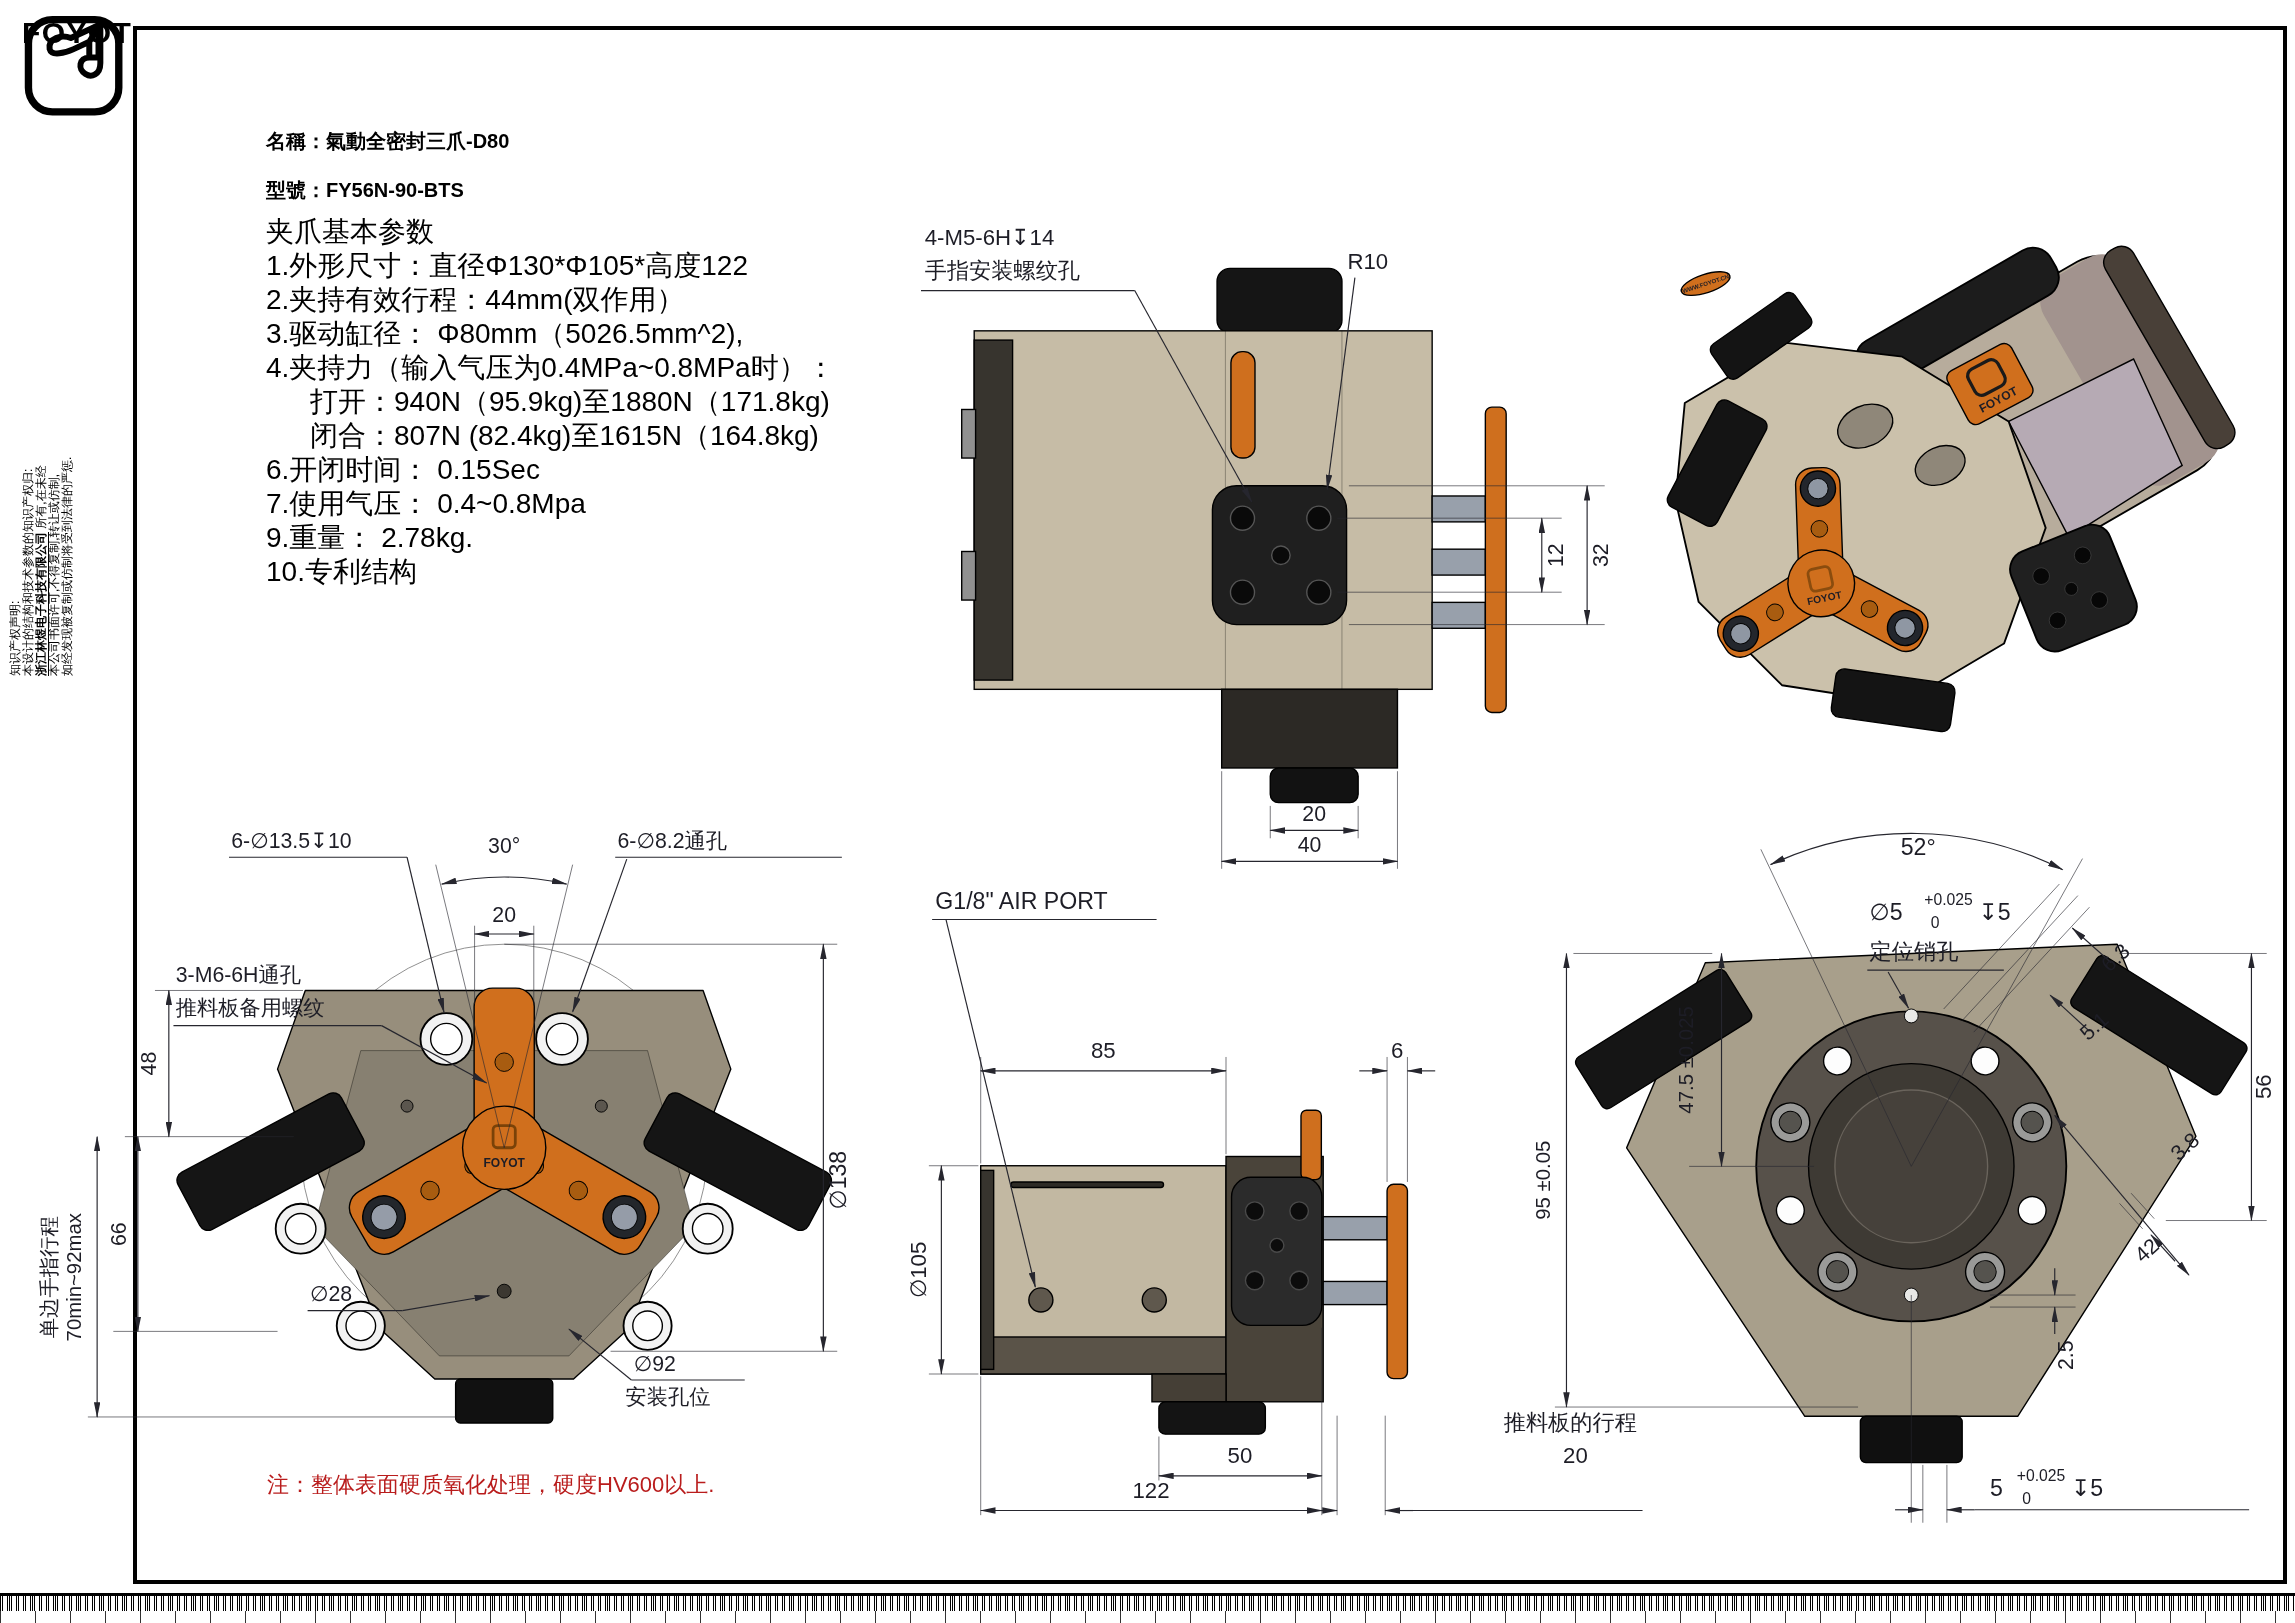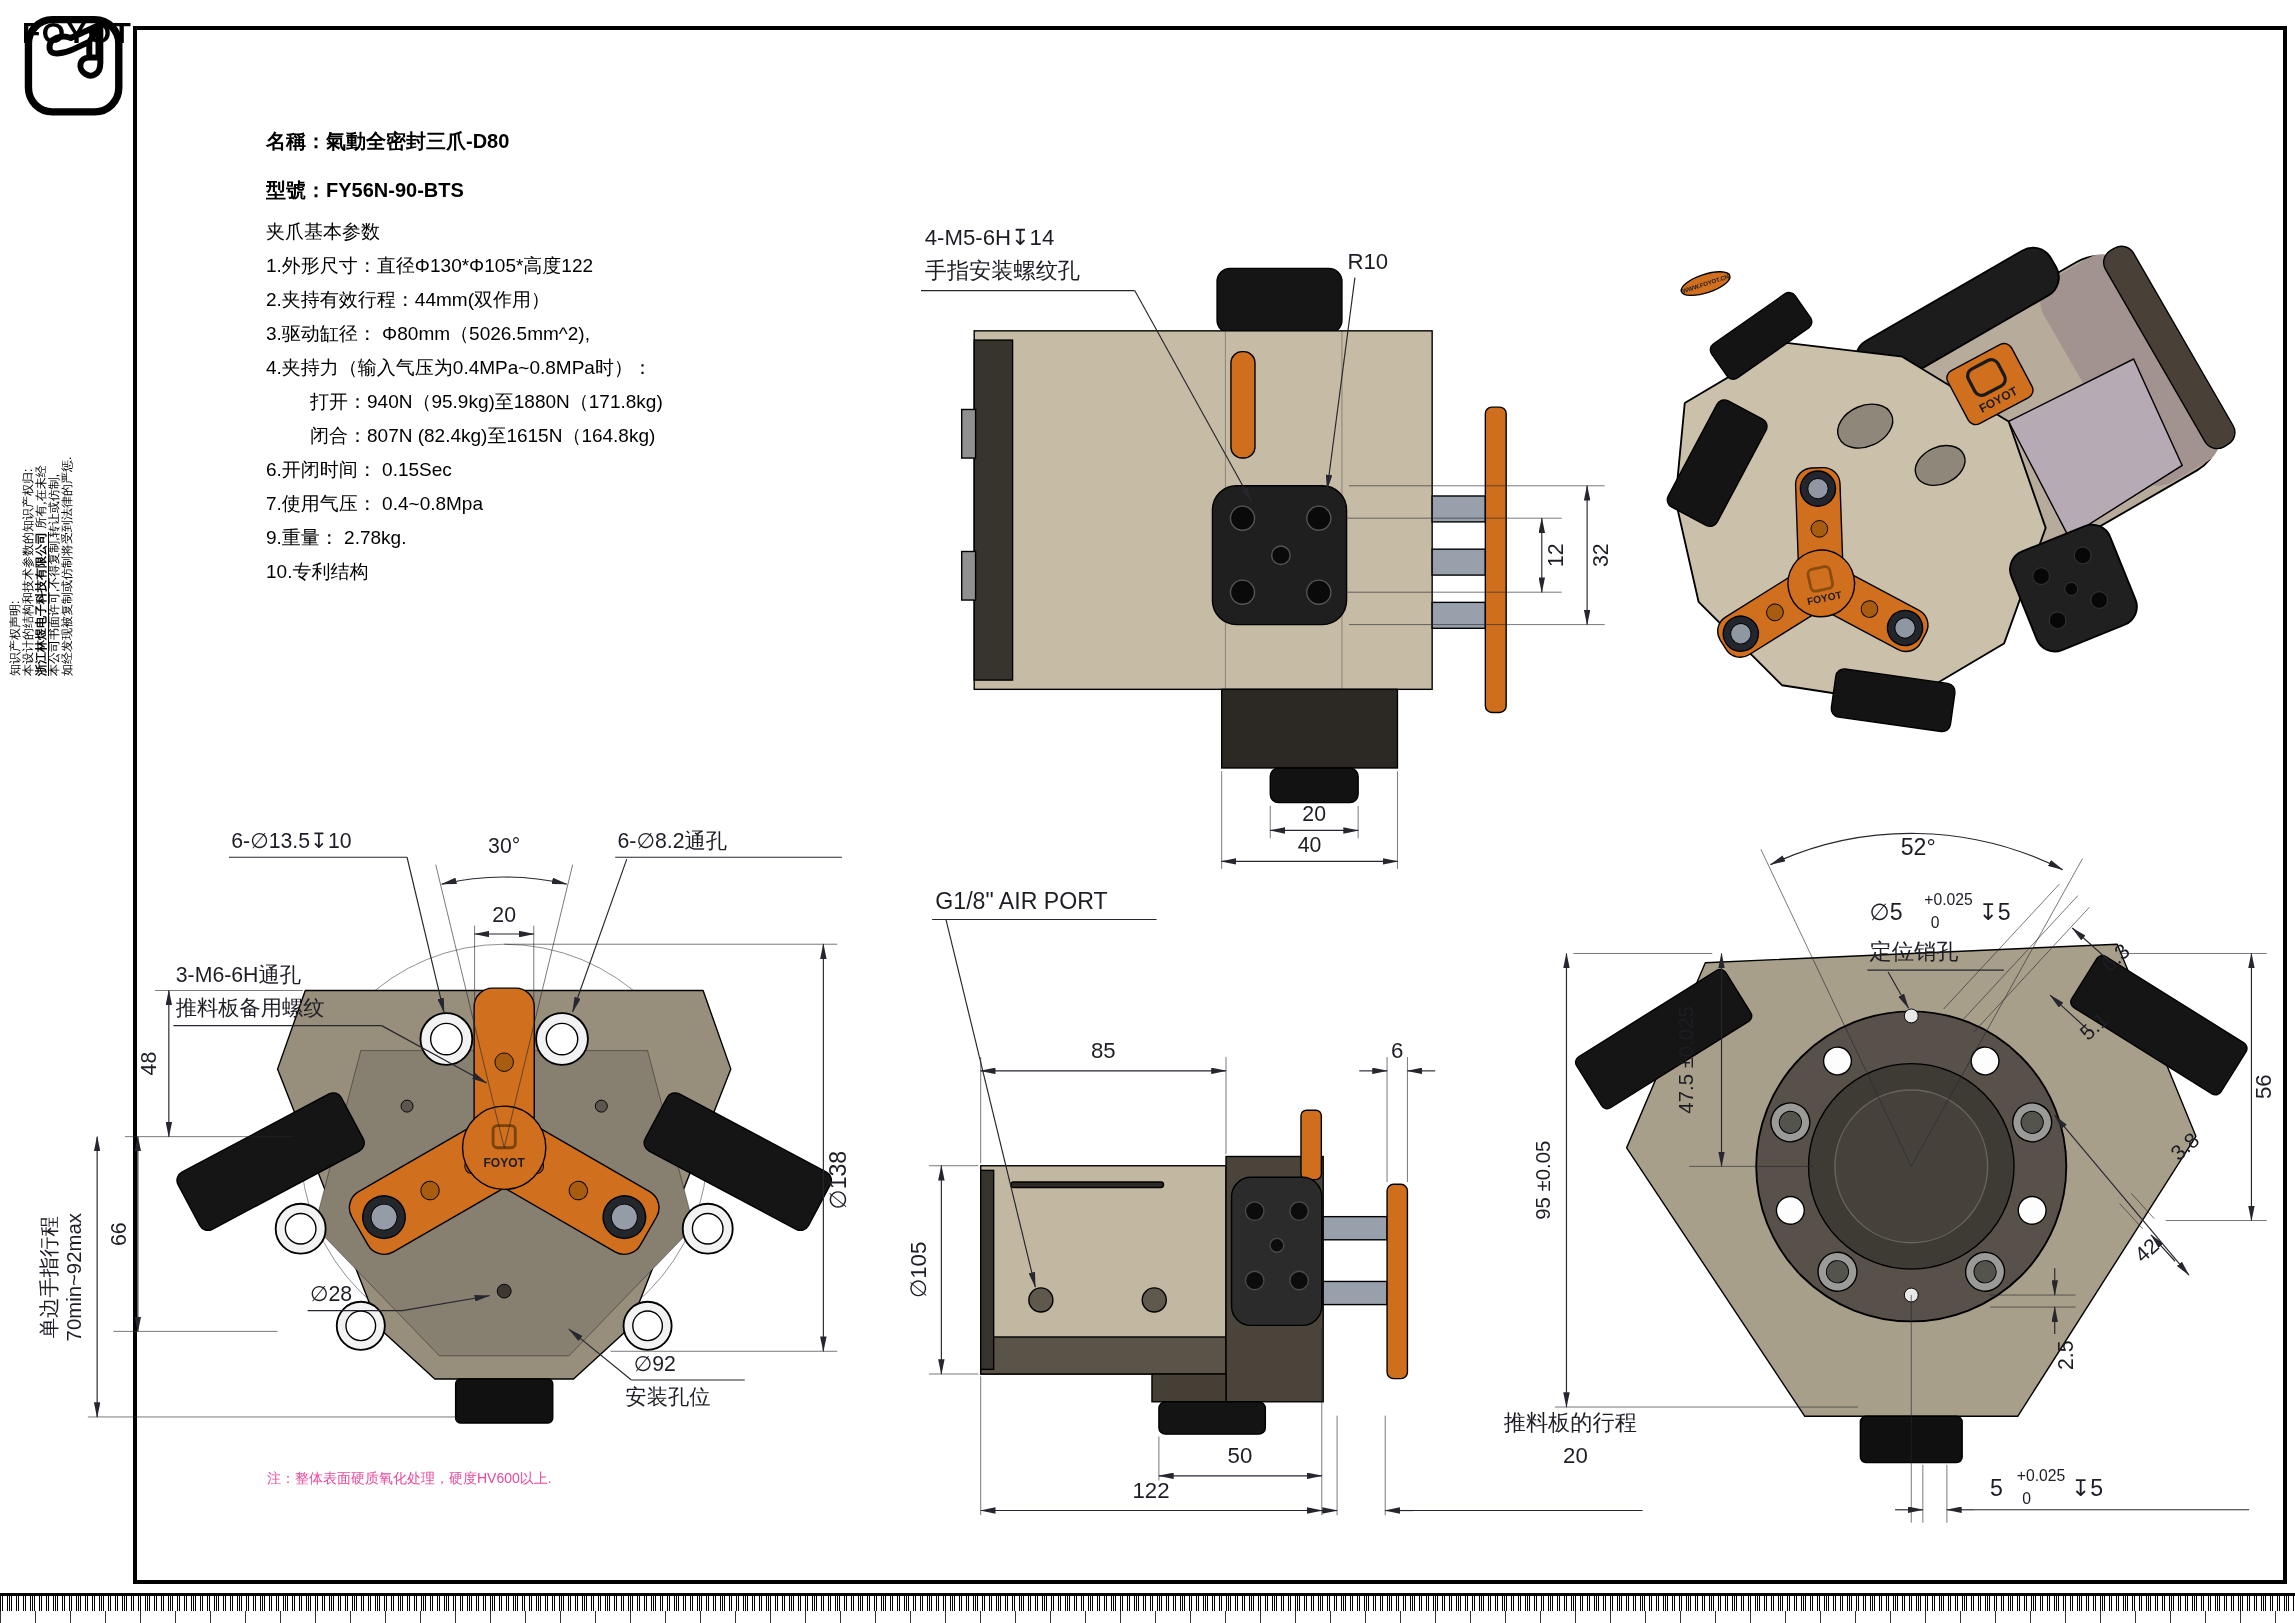--- a/index.html
+++ b/index.html
@@ -11,24 +11,24 @@
   .logo-wrap{position:absolute;left:22px;top:13px;width:106px;}
   .logo-text{font-size:30px;font-weight:bold;letter-spacing:1.4px;color:#000;text-align:center;margin-top:2.8px;}
   
   .ip{position:absolute;left:9.3px;top:676px;width:419px;height:66px;
       transform:rotate(-90deg);transform-origin:0 0;font-size:12px;line-height:13px;
       white-space:nowrap;color:#000;}
   .ip .co{font-weight:bold;border-bottom:1.4px solid #000;}
   
   .specs{position:absolute;left:266px;top:117px;color:#000;}
   .specs .h{font-size:20px;font-weight:bold;line-height:49px;}
-  .specs .p{font-size:19px;line-height:34px;font-weight:400;}
+  .specs .p{font-size:28px;line-height:34px;font-weight:400;}
   .in1{padding-left:22px;}
   .in2{padding-left:44px;}
-  .note{position:absolute;left:267px;top:1470px;font-size:14px;color:#ec4899;}
+  .note{position:absolute;left:267px;top:1470px;font-size:22px;color:#b91c1c;}
   
   .ruler{position:absolute;left:0;top:1593px;width:2295px;}
   .ruler .dense{height:15.3px;border-top:3.7px solid #000;
     background:repeating-linear-gradient(90deg,#000 0 0.7px,transparent 0.7px 2.3px);}
   .ruler .sparse{height:15.3px;border-bottom:1.4px solid #333;
     background:repeating-linear-gradient(90deg,#333 0 0.7px,transparent 0.7px 35px);}
   svg{position:absolute;font-family:"Liberation Sans",sans-serif;}
   svg text{fill:#1d1d26;}
   .dim{stroke:#26262e;stroke-width:2.5;fill:none;}
   .thin{stroke:#26262e;stroke-width:1.8;fill:none;opacity:.75;}

